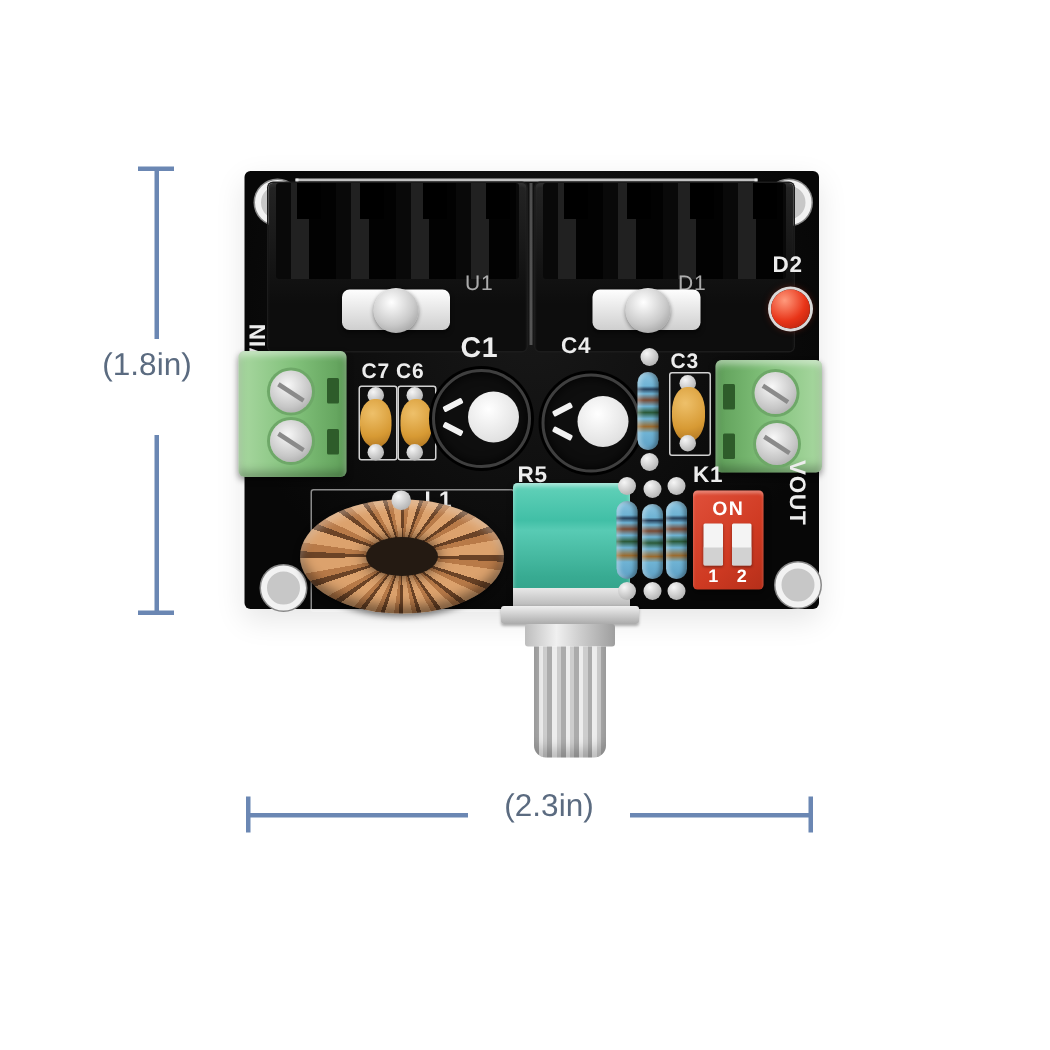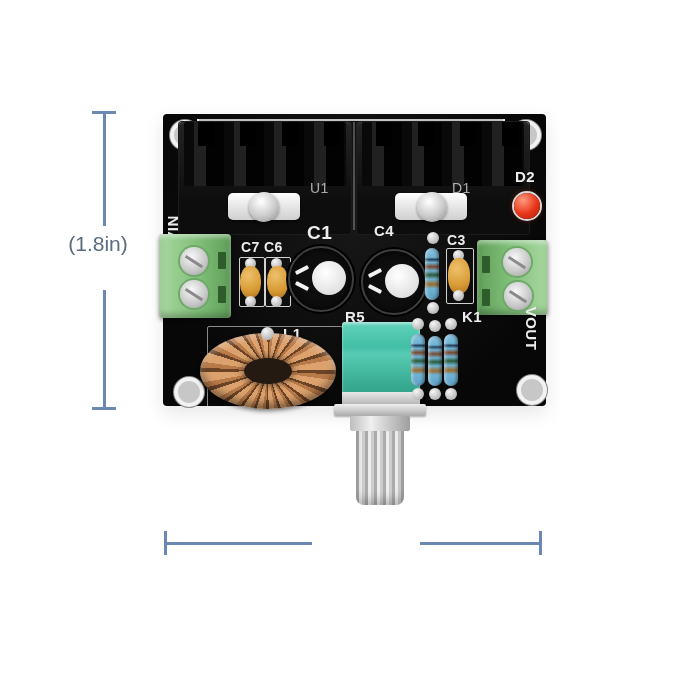--- a/index.html
+++ b/index.html
@@ -115,20 +115,21 @@
       <div class="dim-in">(1.8in)</div>
     </div>
     <div class="dim-line" style="left:103px;top:290px;width:3px;height:118px;"></div>
     <div class="dim-line" style="left:92px;top:407px;width:24px;height:3px;"></div>
   </div>
 
   <div>
     <div class="dim-line" style="left:164px;top:531px;width:3px;height:24px;"></div>
     <div class="dim-line" style="left:166px;top:542px;width:146px;height:3px;"></div>
     <div class="dim-text-h">
+      <div class="dim-in">(2.3in)</div>
     </div>
     <div class="dim-line" style="left:420px;top:542px;width:120px;height:3px;"></div>
     <div class="dim-line" style="left:539px;top:531px;width:3px;height:24px;"></div>
   </div>
 
   <div class="board">
 
     <div class="hole" style="left:7px;top:6px;"></div>
     <div class="hole" style="left:348px;top:6px;"></div>
     <div class="hole" style="left:11px;top:263px;"></div>
@@ -235,16 +236,23 @@
     <div class="dot" style="left:266px;top:206px;width:12px;height:12px;"></div>
     <div class="dot" style="left:282px;top:204px;width:12px;height:12px;"></div>
     <div class="resistor" style="left:248px;top:220px;height:52px;"></div>
     <div class="resistor" style="left:265px;top:222px;height:50px;"></div>
     <div class="resistor" style="left:281px;top:220px;height:52px;"></div>
     <div class="dot" style="left:249px;top:274px;width:12px;height:12px;"></div>
     <div class="dot" style="left:266px;top:274px;width:12px;height:12px;"></div>
     <div class="dot" style="left:282px;top:274px;width:12px;height:12px;"></div>
 
     <div class="label" style="left:299px;top:194px;font-size:15px;text-align:center;">K1</div>
+    <div class="dip" style="left:299px;top:213px;">
+      <div class="on">ON</div>
+      <div class="slider" style="left:7px;"></div>
+      <div class="slider" style="left:26px;"></div>
+      <div class="num" style="left:7px;">1</div>
+      <div class="num" style="left:26px;">2</div>
+    </div>
 
   </div>
 
 </div>
 
 </body></html>

